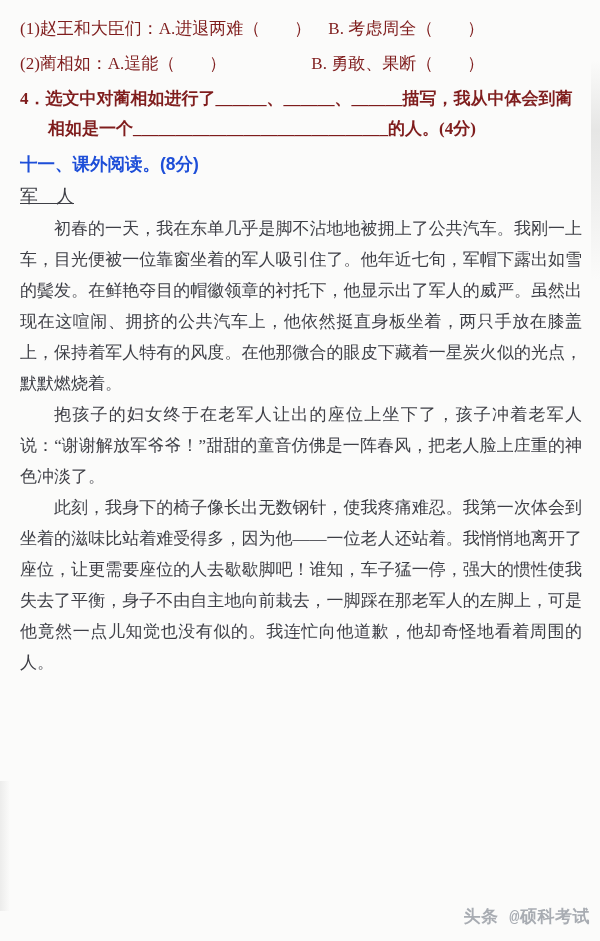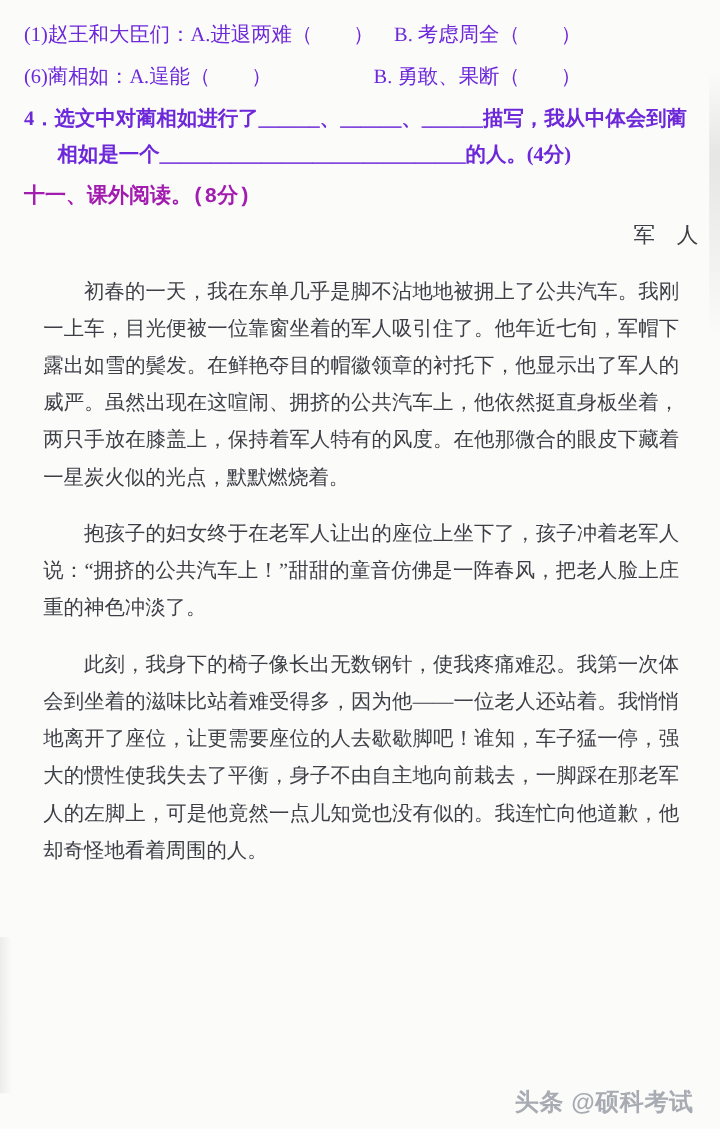--- a/index.html
+++ b/index.html
@@ -33,86 +33,87 @@
     left: 0; bottom: 30px;
     width: 10px; height: 130px;
     pointer-events: none;
     background: linear-gradient(to right, rgba(130,130,130,0.12), rgba(0,0,0,0));
   }
 
   .quiz p {
     font-size: 17px;
     line-height: 30px;
     margin: 0 0 5px 0;
-    color: #6d28d9;
+    color: #7f1d1d;
   }
   .q-hang {
     padding-left: 28px;
     text-indent: -28px;
     font-weight: bold;
   }
   .wavy-blank {
     display: inline-block;
     width: 36px;
     height: 12px;
     vertical-align: baseline;
     border-bottom: 2px dotted #4a4b52;
     margin: 0 2px;
   }
 
   .section-heading {
-    font-family: Liberation Mono, monospace;
+    font-family: Liberation Sans, sans-serif;
     font-weight: 700;
     font-size: 17.5px;
-    color: #a21caf;
+    color: #1d4ed8;
     line-height: 30px;
     margin: 0;
   }
 
   .passage-title {
-    text-align: right;
+    text-align: left;
     font-size: 18px;
     font-weight: 400;
     color: #3e3f46;
     line-height: 30px;
     margin: 2px 0 2px 0;
+    text-decoration: underline;
   }
   .para {
     font-size: 17px;
     line-height: 31px;
-    margin: 16px;
+    margin: 0;
     text-indent: 2em;
     text-align: justify;
     color: #3e3f46;
   }
 
   .watermark {
     position: absolute;
-    right: 22px;
+    right: 10px;
     top: 905px;
-    font-family: Liberation Sans, sans-serif;
-    font-size: 20px;
+    font-family: Liberation Mono, monospace;
+    font-size: 17px;
     font-weight: 600;
     letter-spacing: 0.5px;
     color: #a8acb2;
     text-shadow: 0 0 1px #ffffff;
   }
 </style>
 </head>
 <body>
 
 <div class="quiz">
   <p>(1)赵王和大臣们：A.进退两难（　　）　B. 考虑周全（　　）</p>
-  <p>(6)蔺相如：A.逞能（　　）　　　　　B. 勇敢、果断（　　）</p>
+  <p>(2)蔺相如：A.逞能（　　）　　　　　B. 勇敢、果断（　　）</p>
   <p class="q-hang">4．选文中对蔺相如进行了______、______、______描写，我从中体会到蔺相如是一个______________________________的人。(4分)</p>
 </div>
 
 <h2 class="section-heading">十一、课外阅读。(8分)</h2>
 
 <div class="passage">
   <h3 class="passage-title">军　人</h3>
   <p class="para">初春的一天，我在东单几乎是脚不沾地地被拥上了公共汽车。我刚一上车，目光便被一位靠窗坐着的军人吸引住了。他年近七旬，军帽下露出如雪的鬓发。在鲜艳夺目的帽徽领章的衬托下，他显示出了军人的威严。虽然出现在这喧闹、拥挤的公共汽车上，他依然挺直身板坐着，两只手放在膝盖上，保持着军人特有的风度。在他那微合的眼皮下藏着一星炭火似的光点，默默燃烧着。</p>
-  <p class="para">抱孩子的妇女终于在老军人让出的座位上坐下了，孩子冲着老军人说：“拥挤的公共汽车上！”甜甜的童音仿佛是一阵春风，把老人脸上庄重的神色冲淡了。</p>
+  <p class="para">抱孩子的妇女终于在老军人让出的座位上坐下了，孩子冲着老军人说：“谢谢解放军爷爷！”甜甜的童音仿佛是一阵春风，把老人脸上庄重的神色冲淡了。</p>
   <p class="para">此刻，我身下的椅子像长出无数钢针，使我疼痛难忍。我第一次体会到坐着的滋味比站着难受得多，因为他——一位老人还站着。我悄悄地离开了座位，让更需要座位的人去歇歇脚吧！谁知，车子猛一停，强大的惯性使我失去了平衡，身子不由自主地向前栽去，一脚踩在那老军人的左脚上，可是他竟然一点儿知觉也没有似的。我连忙向他道歉，他却奇怪地看着周围的人。</p>
 
 </div>
 
 <div class="watermark">头条 @硕科考试</div>
 
 </body></html>

